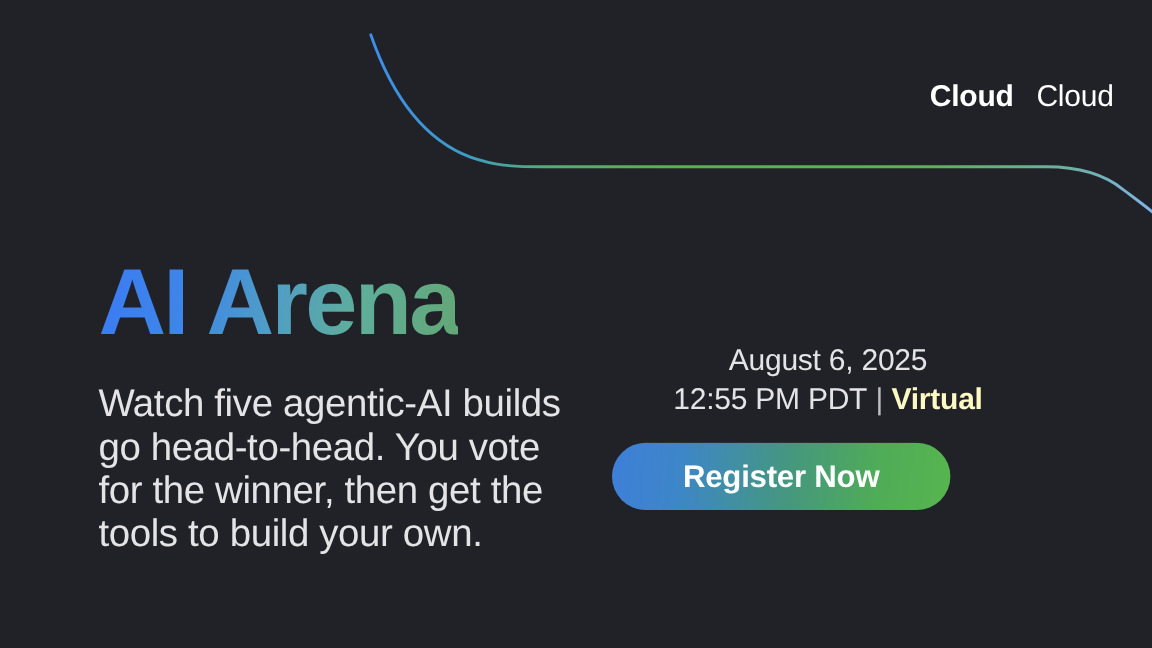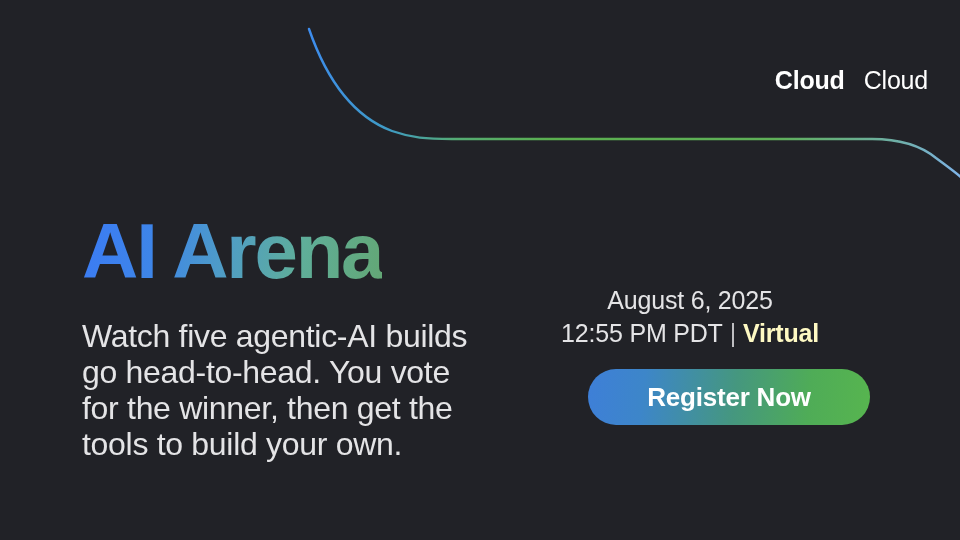--- a/index.html
+++ b/index.html
@@ -132,21 +132,21 @@
     color: #BFBFC2;
   }
   .event-time .mode {
     font-weight: 700;
     color: #fef9c3;
   }
 
   .cta-wrap {
     margin-top: 19px;
     display: flex;
-    justify-content: flex-end;
+    justify-content: flex-start;
   }
   .cta-button {
     display: inline-flex;
     align-items: center;
     justify-content: center;
     width: 282px;
     height: 56px;
     border: none;
     border-radius: 28px;
     cursor: pointer;

